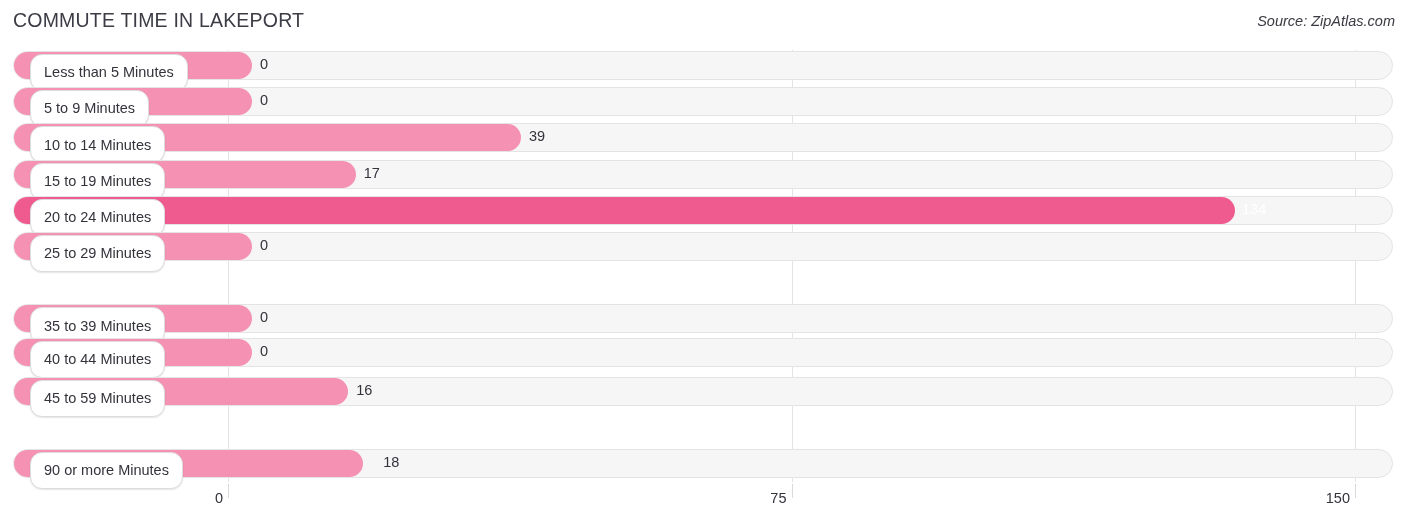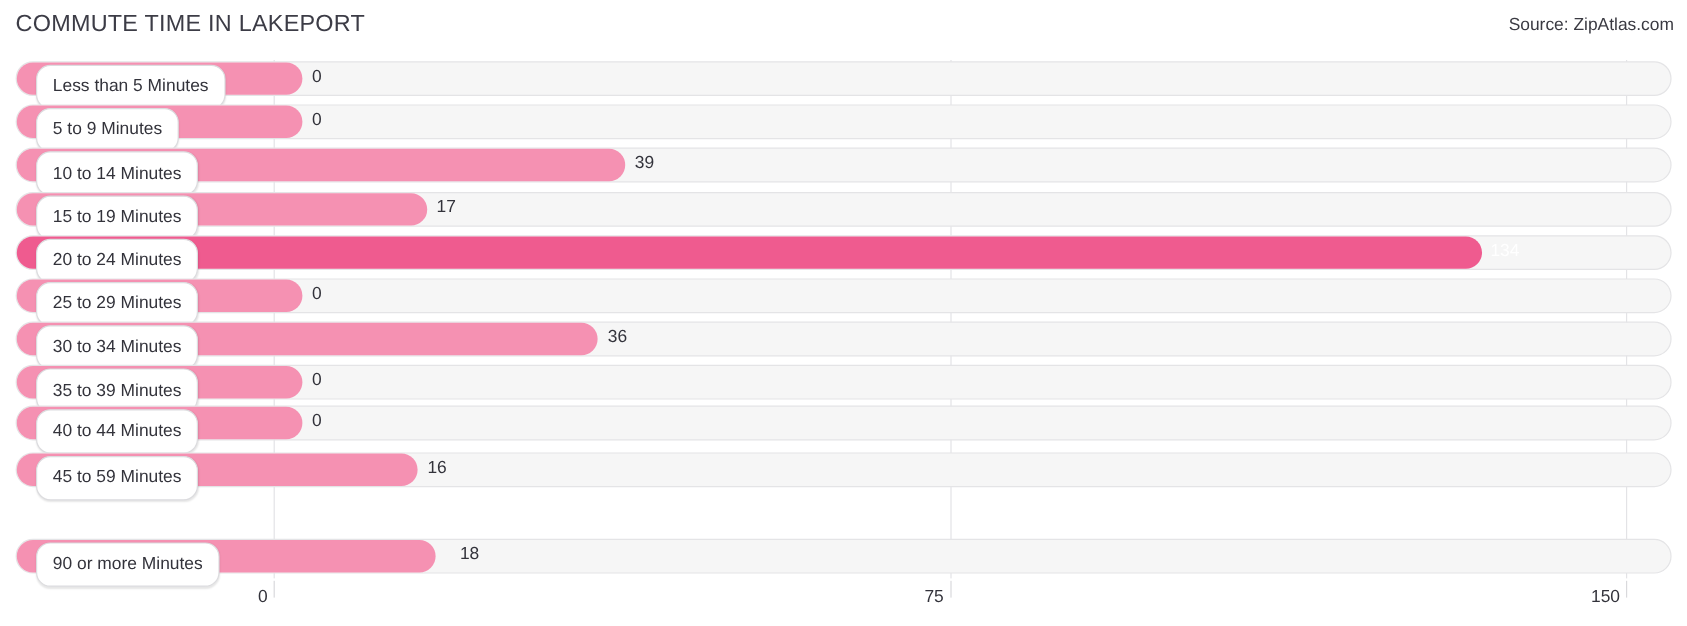--- a/index.html
+++ b/index.html
@@ -30,20 +30,21 @@
     letter-spacing: 0.2px;
     color: #3c3c46;
     font-weight: 400;
     white-space: nowrap;
   }
   #source-label {
     position: absolute;
     right: 11px;
     top: 13px;
     font-size: 14.5px;
+    font-style: italic;
     color: #3a3a42;
     white-space: nowrap;
   }
 
   
   #plot {
     position: absolute;
     left: 0;
     top: 44px;
     width: 1406px;
@@ -203,28 +204,20 @@
       <div class="value-in" style="left: 1242px; text-align: right;">134</div>
     </div>
     <div class="row" style="top: 185px;">
       <div class="track"></div>
       <div class="bar normal" style="width: 238px;"></div>
       <div class="label-pill">
         <span>25 to 29 Minutes</span>
       </div>
       <div class="value-out" style="left: 260px;">0</div>
     </div>
-    <div class="row" style="top: 221.2px;">
-      <div class="track"></div>
-      <div class="bar normal" style="width: 484.48px;"></div>
-      <div class="label-pill">
-        <span>30 to 34 Minutes</span>
-      </div>
-      <div class="value-out" style="left: 506.48px;">36</div>
-    </div>
     <div class="row" style="top: 257.4px;">
       <div class="track"></div>
       <div class="bar normal" style="width: 238px;"></div>
       <div class="label-pill">
         <span>35 to 39 Minutes</span>
       </div>
       <div class="value-out" style="left: 260px;">0</div>
     </div>
     <div class="row" style="top: 291px;">
       <div class="track"></div>

